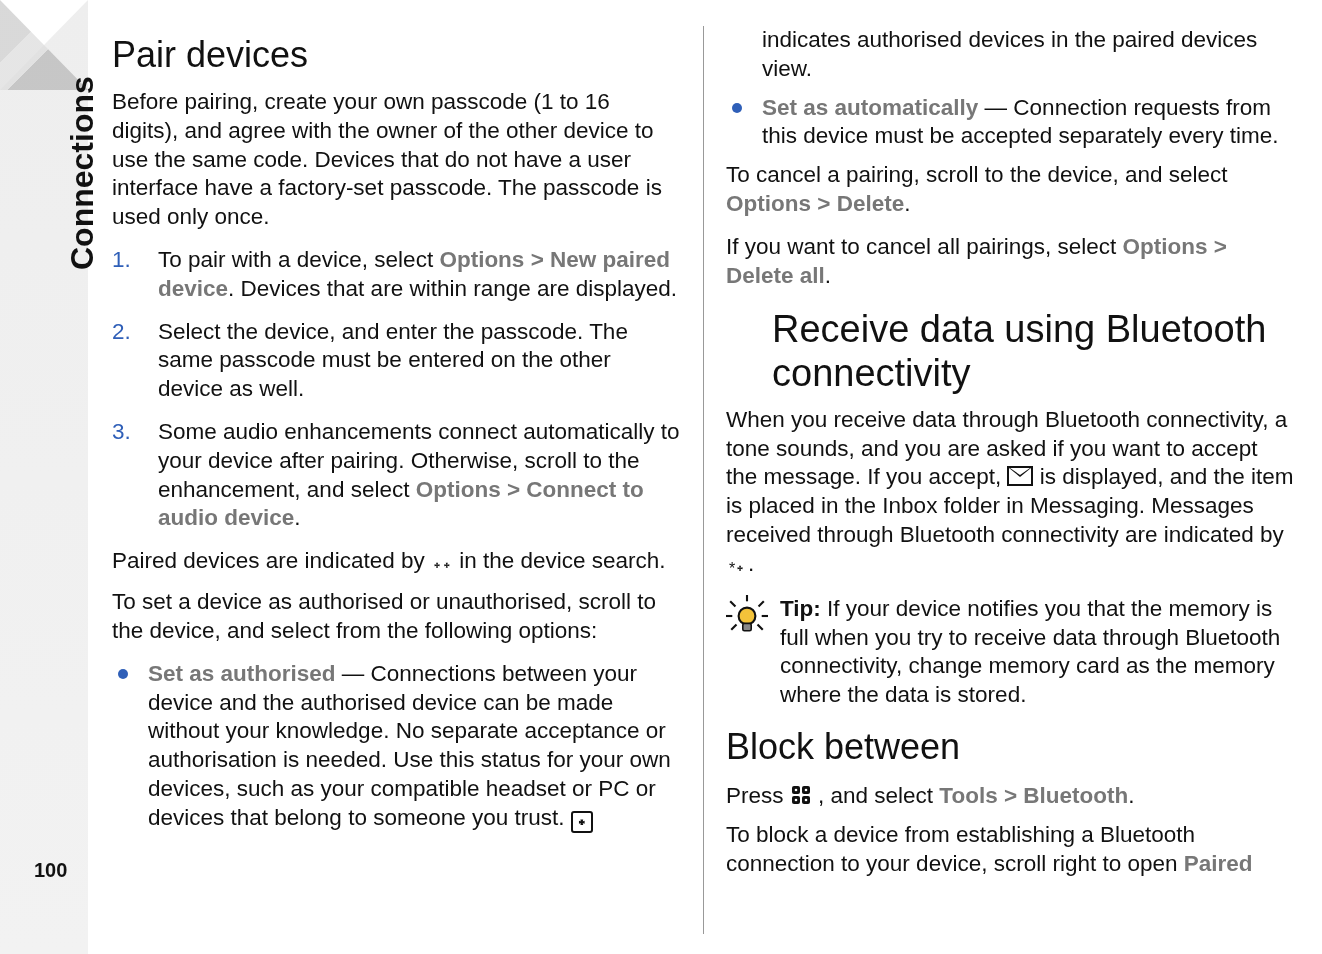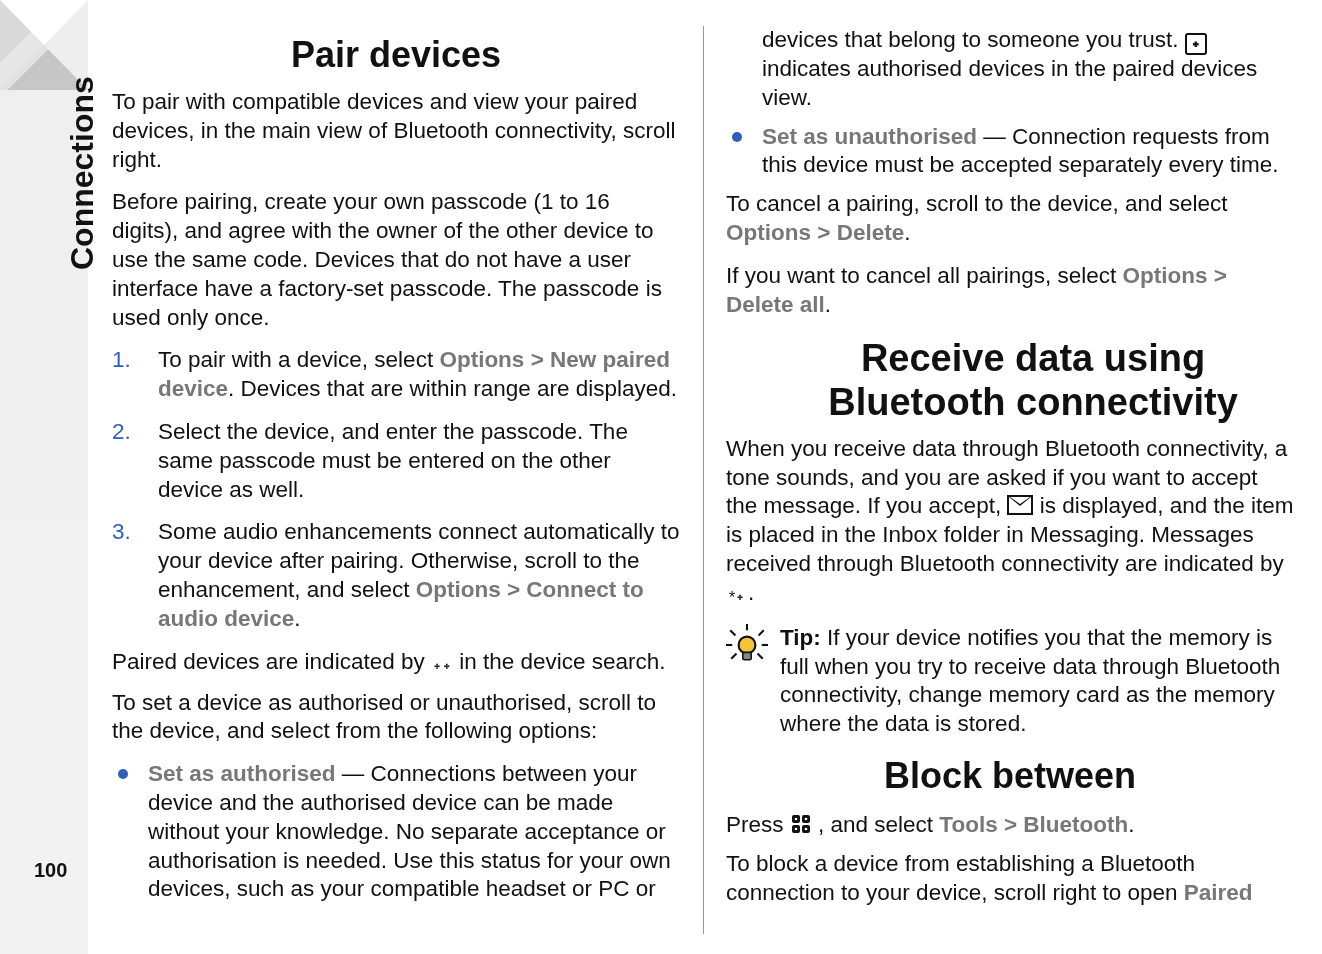--- a/index.html
+++ b/index.html
@@ -70,25 +70,24 @@
     bottom: 20px;
     column-count: 2;
     column-gap: 46px;
     column-rule: 1px solid #999;
     font-size: 22.5px;
     line-height: 1.28;
   }
 
   h2 {
     font-size: 36px;
-    font-weight: 700;
+    font-weight: 400;
     margin-bottom: 10px;
     margin-top: 6px;
     break-after: avoid;
-    text-align: center;
   }
   h2.big { font-size: 38px; line-height: 1.15; margin-top: 18px; margin-left: 46px; }
 
   p { margin: 0 0 14px 0; }
   .para-tight { margin-bottom: 10px; margin-top: 12px; }
 
   ol { list-style: none; padding-left: 0; margin: 0 0 14px 0; }
   ol > li {
     display: flex;
     gap: 18px;
@@ -183,21 +182,20 @@
 <div class="side-tab">
   <div class="label">Connections</div>
 </div>
 
 <div class="page-num">100</div>
 
 <div class="page">
 
   <h2>Pair devices</h2>
 
-  <p>To pair with compatible devices and view your paired devices, in the main view of Bluetooth connectivity, scroll right.</p>
 
   <p>Before pairing, create your own passcode (1 to 16 digits), and agree with the owner of the other device to use the same code. Devices that do not have a user interface have a factory-set passcode. The passcode is used only once.</p>
 
   <ol>
     <li>
       <span class="num">1.</span>
       <span>
         <span>To pair with a device, select </span><span class="menu">Options</span>
         <span class="chev">&gt;</span>
         <span class="menu">New paired device</span><span>. Devices that are within range are displayed.</span>
@@ -222,21 +220,21 @@
   </p>
 
   <p>To set a device as authorised or unauthorised, scroll to the device, and select from the following options:</p>
 
   <ul class="bullets">
     <li>
       <span class="menu">Set as authorised</span><span> — </span><span>Connections between your device and the authorised device can be made without your knowledge. No separate acceptance or authorisation is needed. Use this status for your own devices, such as your compatible headset or PC or devices that belong to someone you trust. </span><span class="inline-icon box">᛭</span>
       <span> indicates authorised devices in the paired devices view.</span>
     </li>
     <li>
-      <span class="menu">Set as unauthorised</span><span> — </span><span>Connection requests from this device must be accepted separately every time.</span>
+      <span class="menu">Set as automatically</span><span> — </span><span>Connection requests from this device must be accepted separately every time.</span>
     </li>
   </ul>
 
   <p>
     <span>To cancel a pairing, scroll to the device, and select </span><span class="menu">Options</span>
     <span class="chev">&gt;</span>
     <span class="menu">Delete</span><span>.</span>
   </p>
 
   <p>

